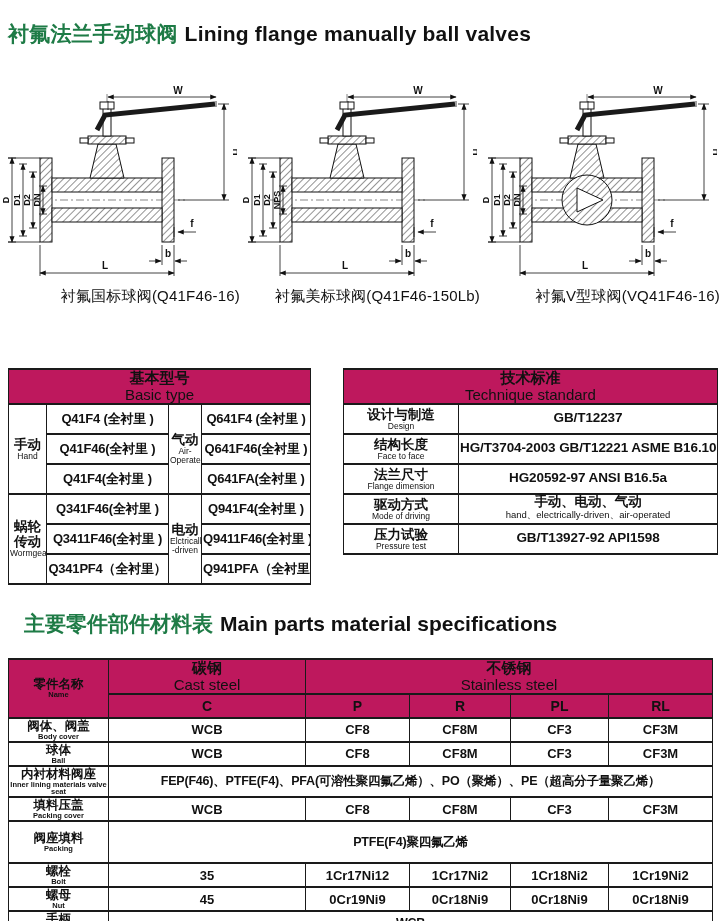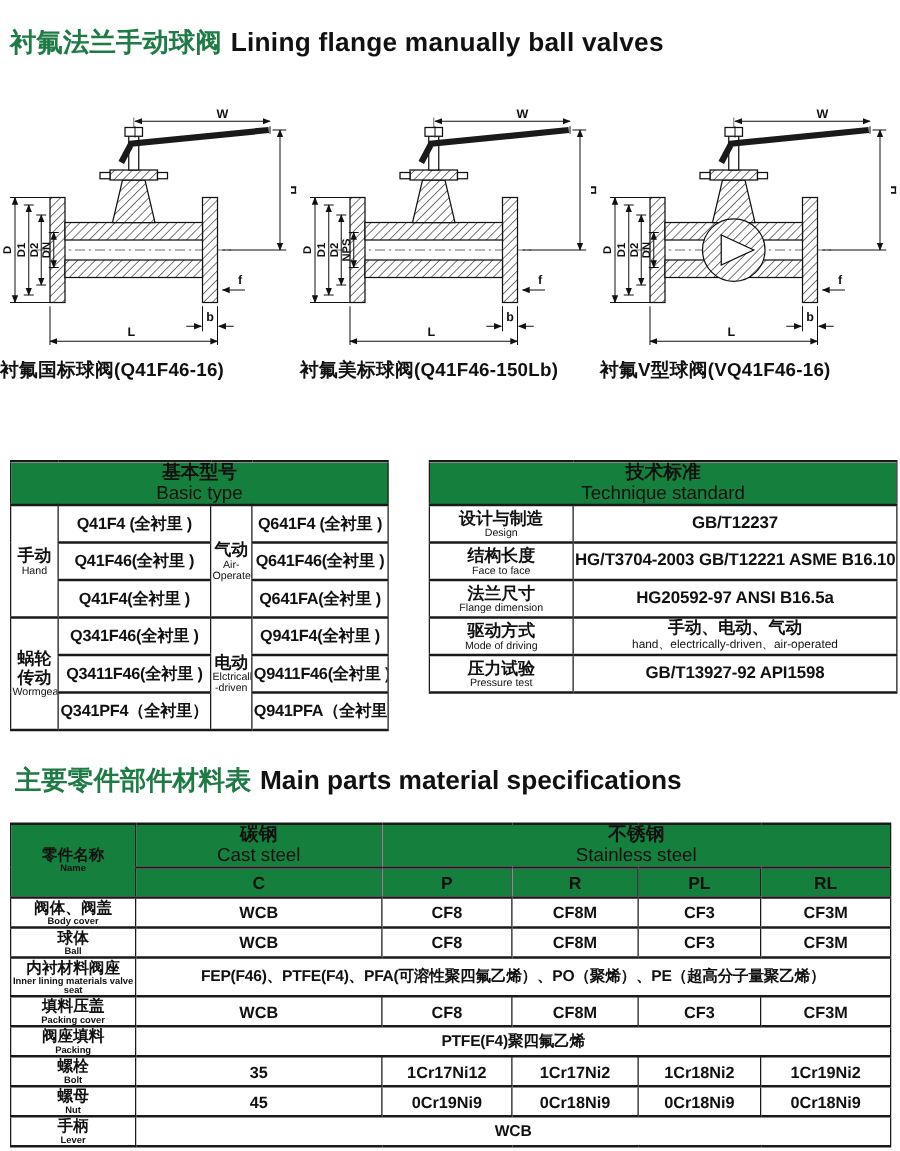--- a/index.html
+++ b/index.html
@@ -2,38 +2,38 @@
 <html><head>
 <meta charset="utf-8">
 <style>
   html,body{margin:0;padding:0}
   body{
     width:720px;height:921px;background:#ffffff;position:relative;
     font-family:"Liberation Sans",sans-serif;color:#111;overflow:hidden;
   }
   h1{position:absolute;top:20px;left:8px;margin:0;font-size:21px;font-weight:bold;white-space:nowrap;letter-spacing:0.2px}
   h1 .zh{color:#1e7b46;margin-right:7px}
-  h2{position:absolute;top:610px;left:12px;margin:0;font-size:21px;font-weight:bold;white-space:nowrap}
+  h2{position:absolute;top:610px;left:24px;margin:0;font-size:21px;font-weight:bold;white-space:nowrap}
   h2 .zh{color:#1e7b46;margin-right:7px}
 
   .drawings{position:absolute;top:84px;left:0;width:720px;height:224px;display:flex}
   figure{margin:0;width:240px;position:relative}
   figure svg{display:block;margin-left:2px}
-  figcaption{text-align:left;font-weight:bold;font-size:15px;margin-top:1px;white-space:nowrap;letter-spacing:0.2px}
+  figcaption{text-align:right;font-weight:normal;font-size:15px;margin-top:1px;white-space:nowrap;letter-spacing:0.2px}
 
   #basicTable{position:absolute;top:368px;left:8px}
   #techTable{position:absolute;top:368px;left:343px}
   #materialsTable{position:absolute;top:658px;left:8px}
 
   table.tbl{border-collapse:collapse;table-layout:fixed}
   .tbl td{
     border:1px solid #1a1a1a;border-top-width:2px;border-bottom-width:2px;
     text-align:center;vertical-align:middle;padding:0 1px;overflow:hidden;
   }
-  .tbl tr.hdr td{background:#15803d}
+  .tbl tr.hdr td{background:#be185d}
   .tbl tr.hdr td{border-bottom-width:2px}
   .tbl .zh{font-size:13.5px;font-weight:bold;line-height:1.12}
   .tbl .en{font-size:8.5px;font-weight:normal;line-height:1.05}
   .tbl tr.hdr .zh{font-size:15px}
   .tbl tr.hdr .en{font-size:15px}
   .tbl td.model{font-size:13px;font-weight:bold;letter-spacing:-0.2px;white-space:nowrap}
   .tbl td.val{font-size:13.5px;font-weight:bold;white-space:nowrap;letter-spacing:-0.1px}
   .tbl td.val .sub{display:block;font-size:9.5px;font-weight:normal;letter-spacing:0}
   .tbl td.val .main{display:block;line-height:1.1}
   table.mat td{font-size:13px;font-weight:bold}
@@ -444,21 +444,21 @@
           <td class="lbl">
             <div class="zh">填料压盖</div>
             <div class="en">Packing cover</div>
           </td>
           <td>WCB</td>
           <td>CF8</td>
           <td>CF8M</td>
           <td>CF3</td>
           <td>CF3M</td>
         </tr>
-        <tr style="height:24px">
+        <tr style="height:42px">
           <td class="lbl">
             <div class="zh">阀座填料</div>
             <div class="en">Packing</div>
           </td>
           <td colspan="5" class="span">PTFE(F4)聚四氟乙烯</td>
         </tr>
         <tr style="height:24px">
           <td class="lbl">
             <div class="zh">螺栓</div>
             <div class="en">Bolt</div>

